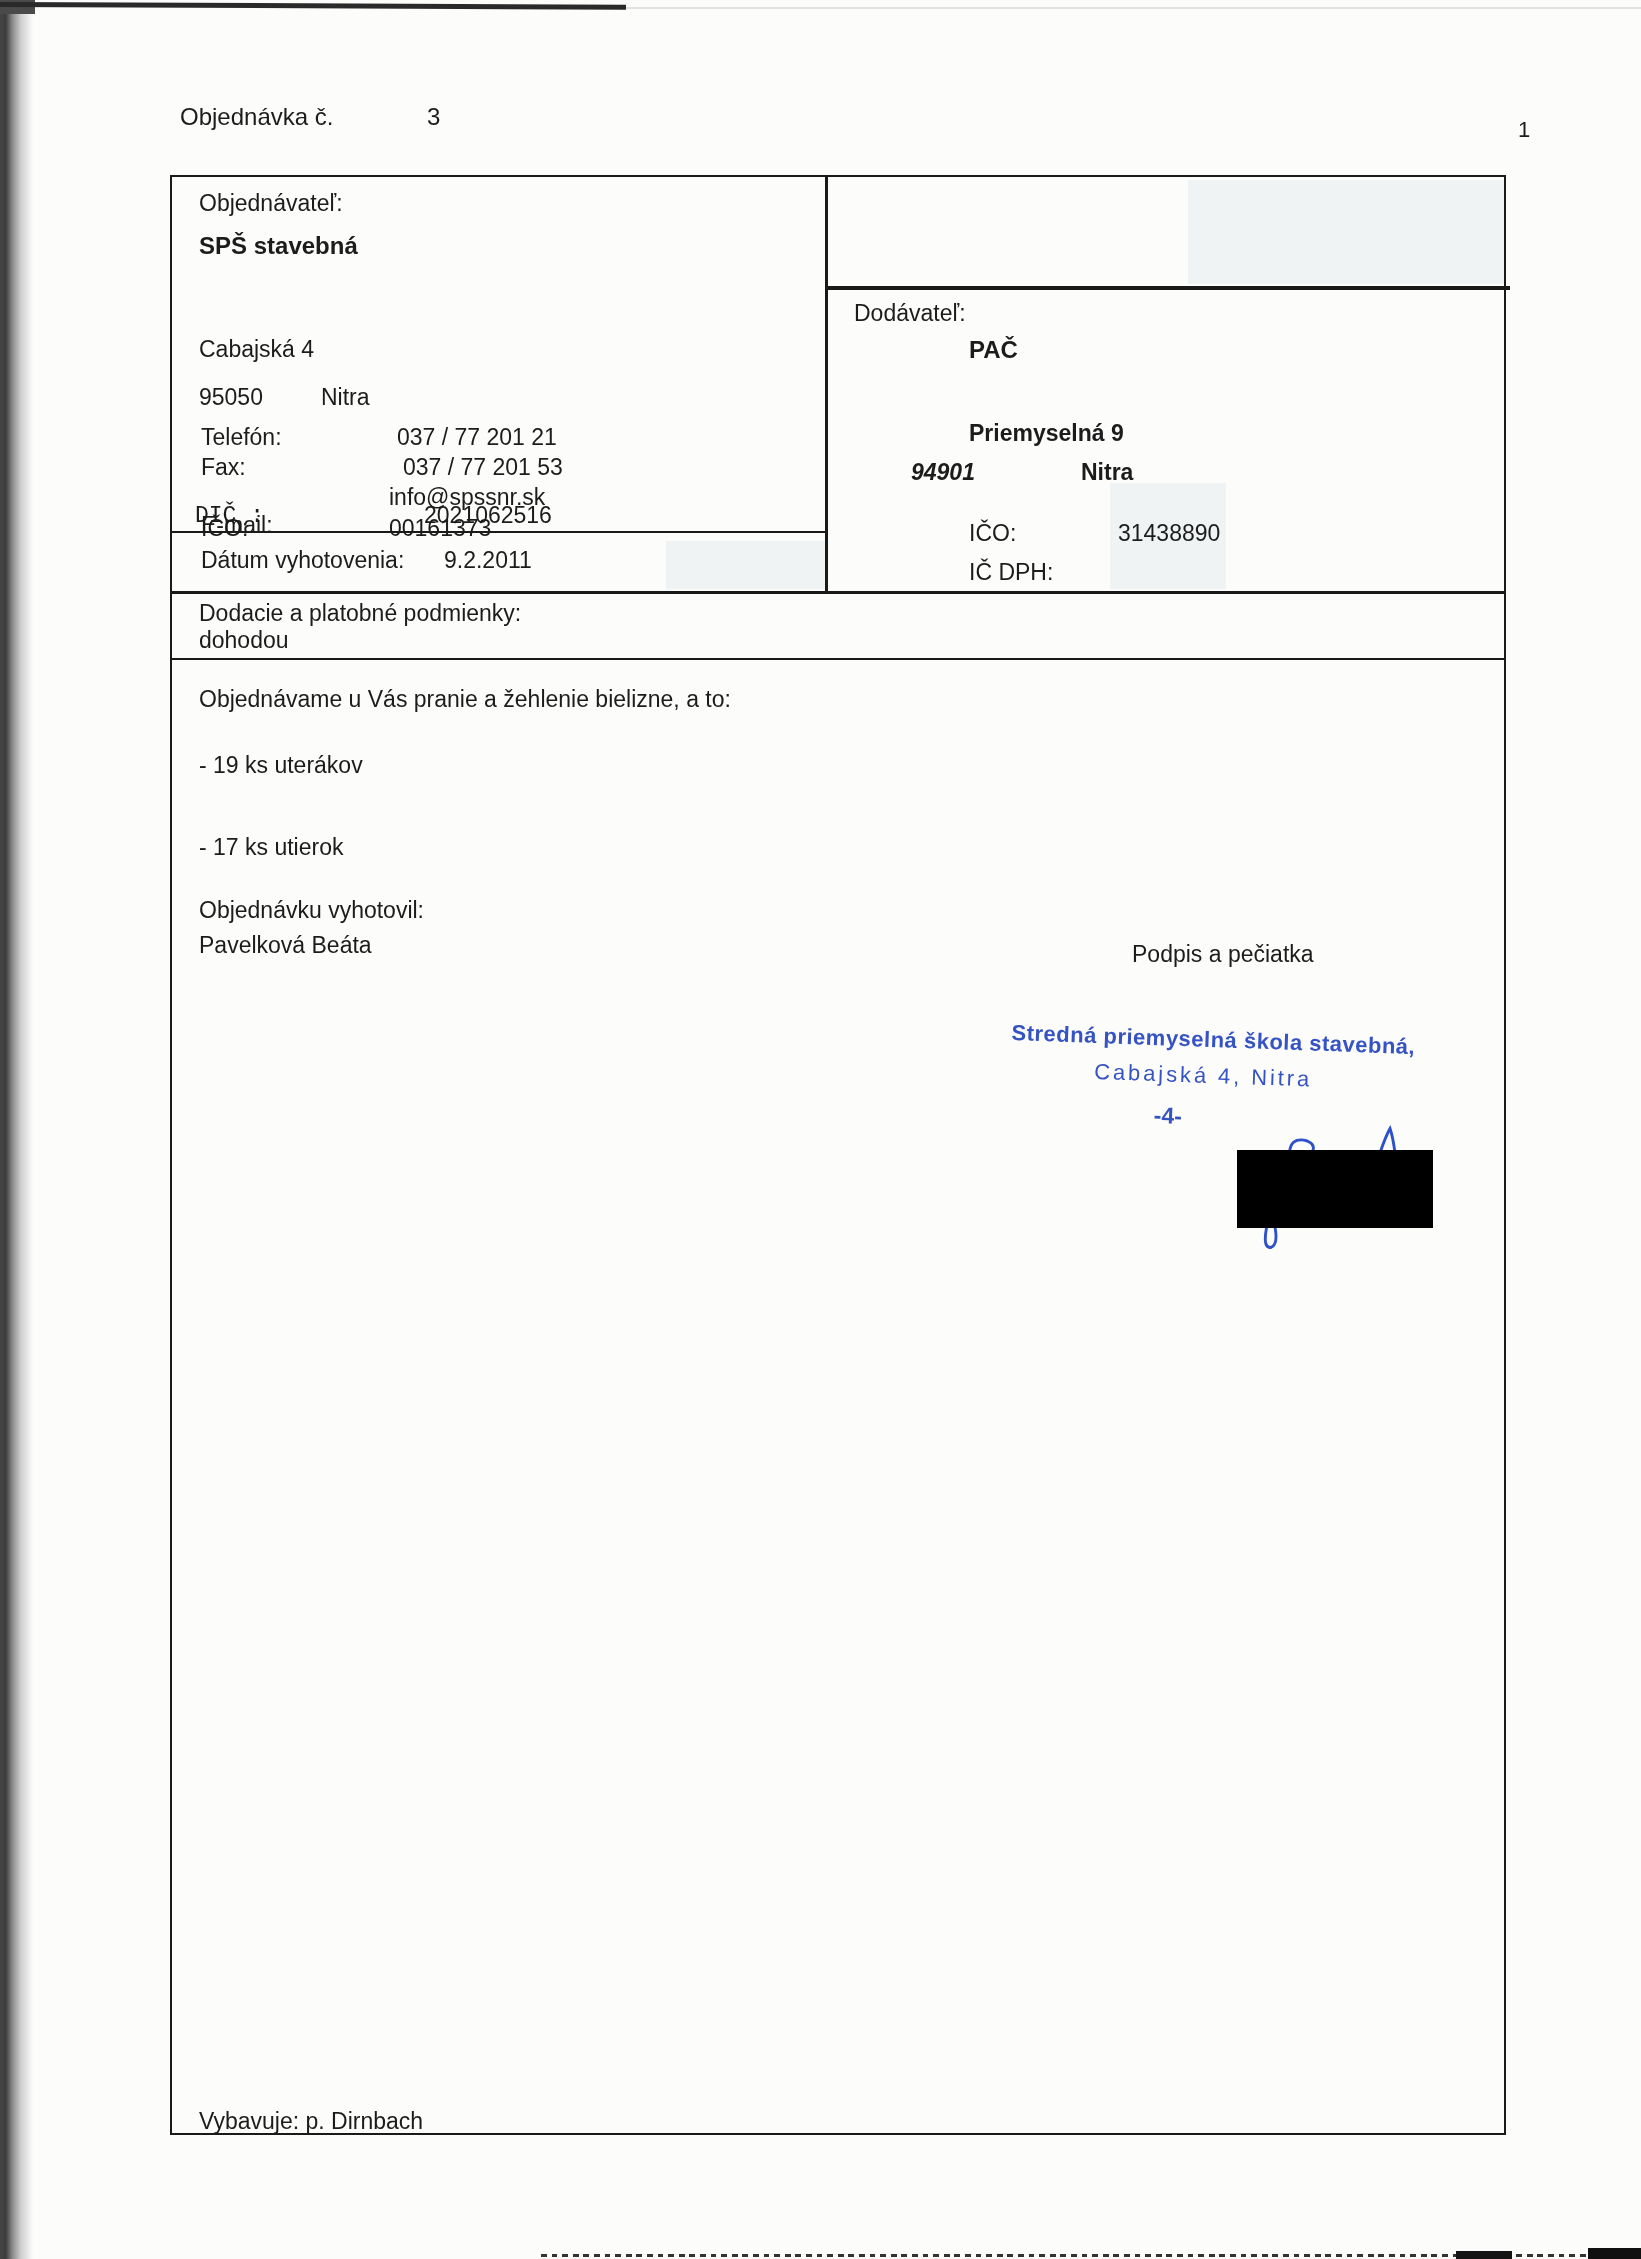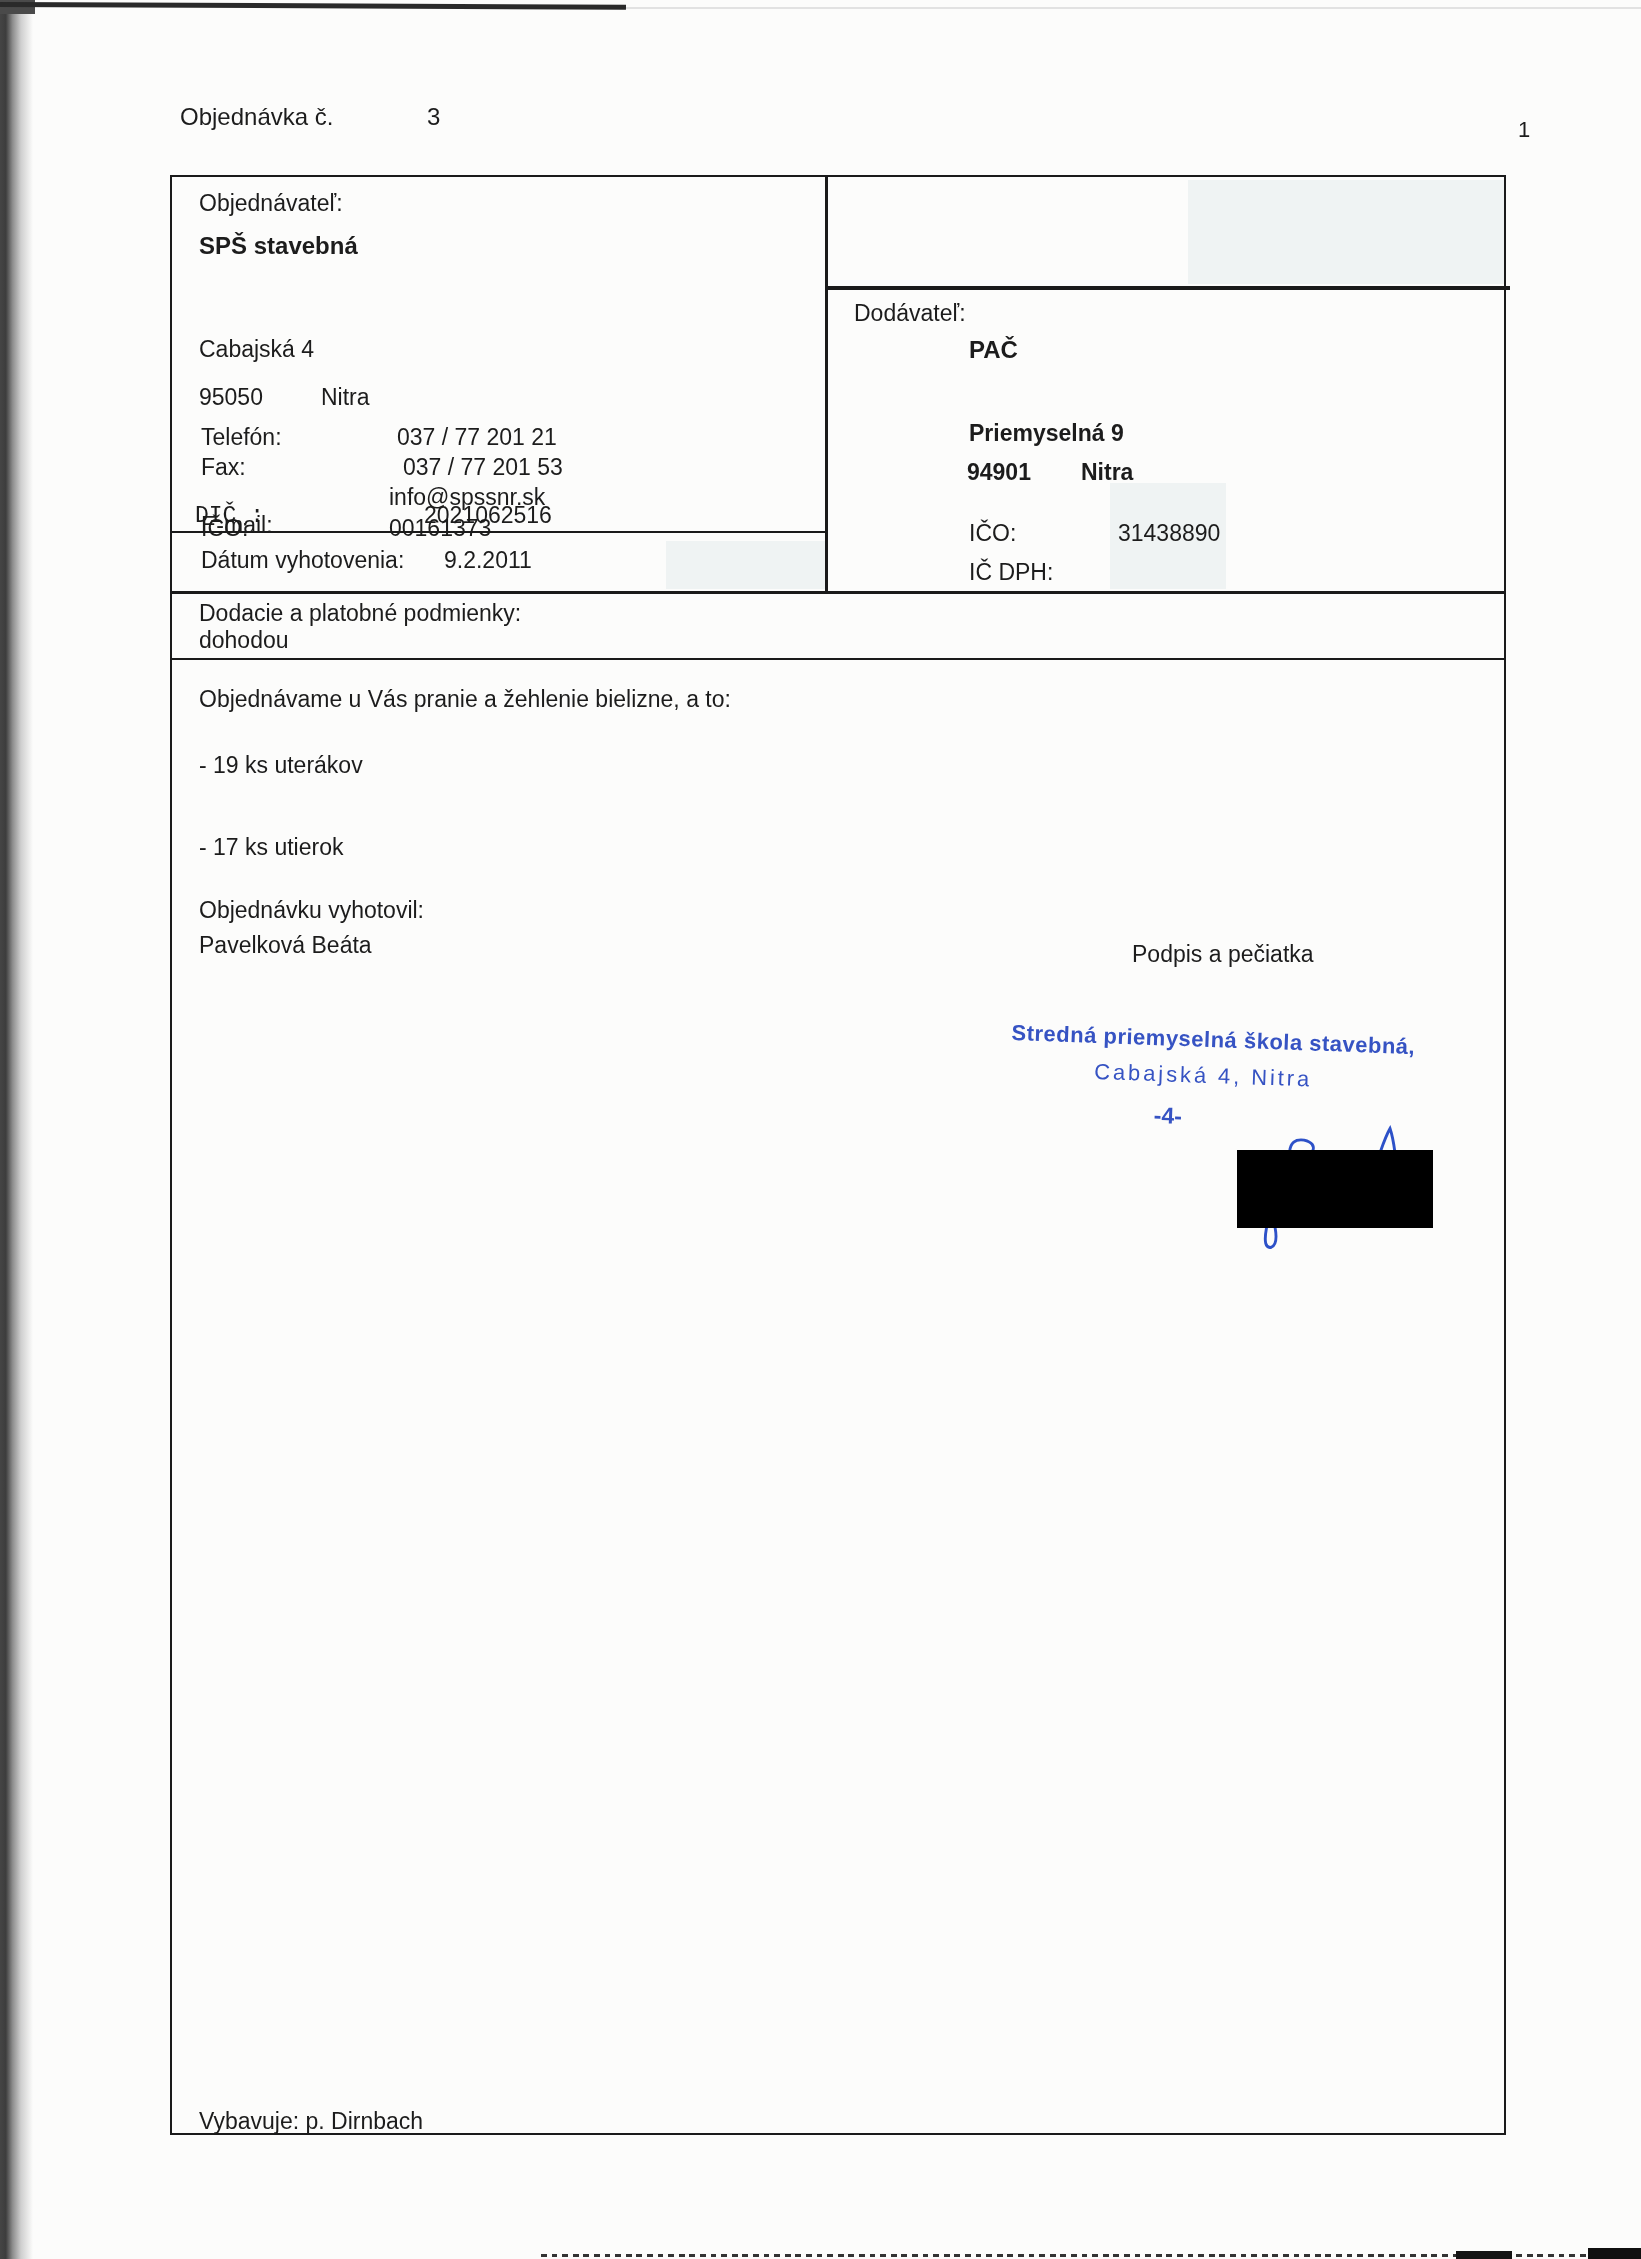--- a/index.html
+++ b/index.html
@@ -105,21 +105,21 @@
   <div class="t" style="left:389px;top:516px;">00161373</div>
   <div class="t" style="left:195px;top:504px;font-family:Liberation Mono, monospace;">DIČ :</div>
   <div class="t" style="left:384px;top:503px;margin-left:40px;">2021062516</div>
 
   <div class="t" style="left:201px;top:548px;">Dátum vyhotovenia:</div>
   <div class="t" style="left:444px;top:548px;">9.2.2011</div>
 
   <div class="t" style="left:854px;top:301px;">Dodávateľ:</div>
   <div class="t b" style="left:969px;top:337px;font-size:24px;">PAČ</div>
   <div class="t b" style="left:969px;top:421px;">Priemyselná 9</div>
-  <div class="t b" style="left:967px;top:460px;">94901</div>
+  <div class="t b" style="left:911px;top:460px;font-style:italic;">94901</div>
   <div class="t b" style="left:1081px;top:460px;">Nitra</div>
   <div class="t" style="left:969px;top:521px;">IČO:</div>
   <div class="t" style="left:1118px;top:521px;">31438890</div>
   <div class="t" style="left:969px;top:560px;">IČ DPH:</div>
   <div class="t" style="left:1118px;top:560px;"></div>
 
   <div class="t" style="left:199px;top:601px;">Dodacie a platobné podmienky:</div>
   <div class="t" style="left:199px;top:628px;">dohodou</div>
 
   <div class="t" style="left:199px;top:687px;">Objednávame u Vás pranie a žehlenie bielizne, a to:</div>

